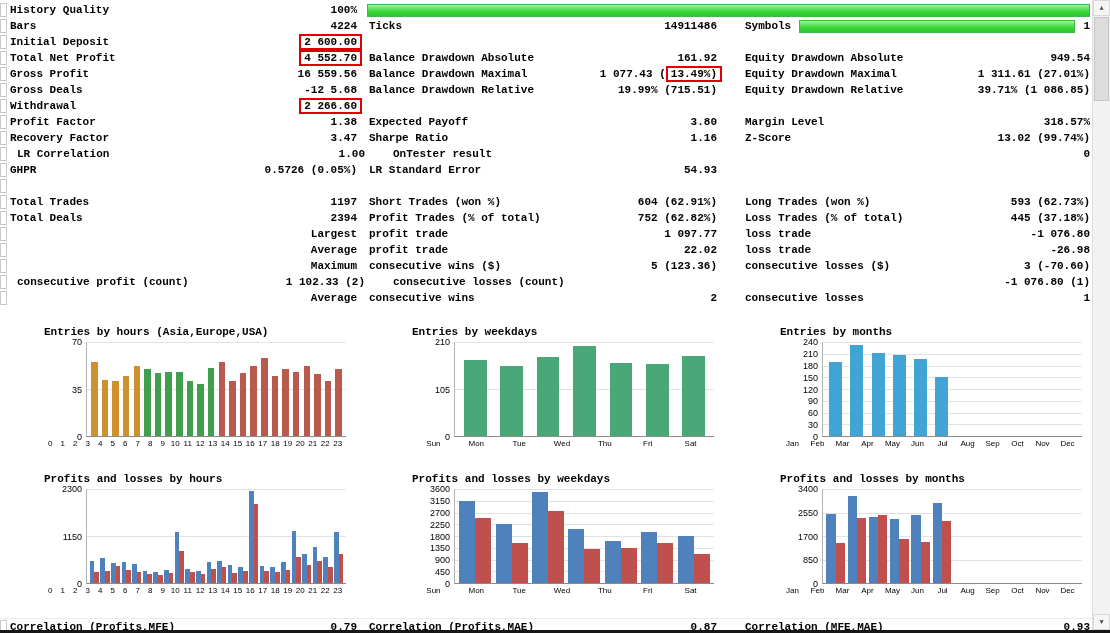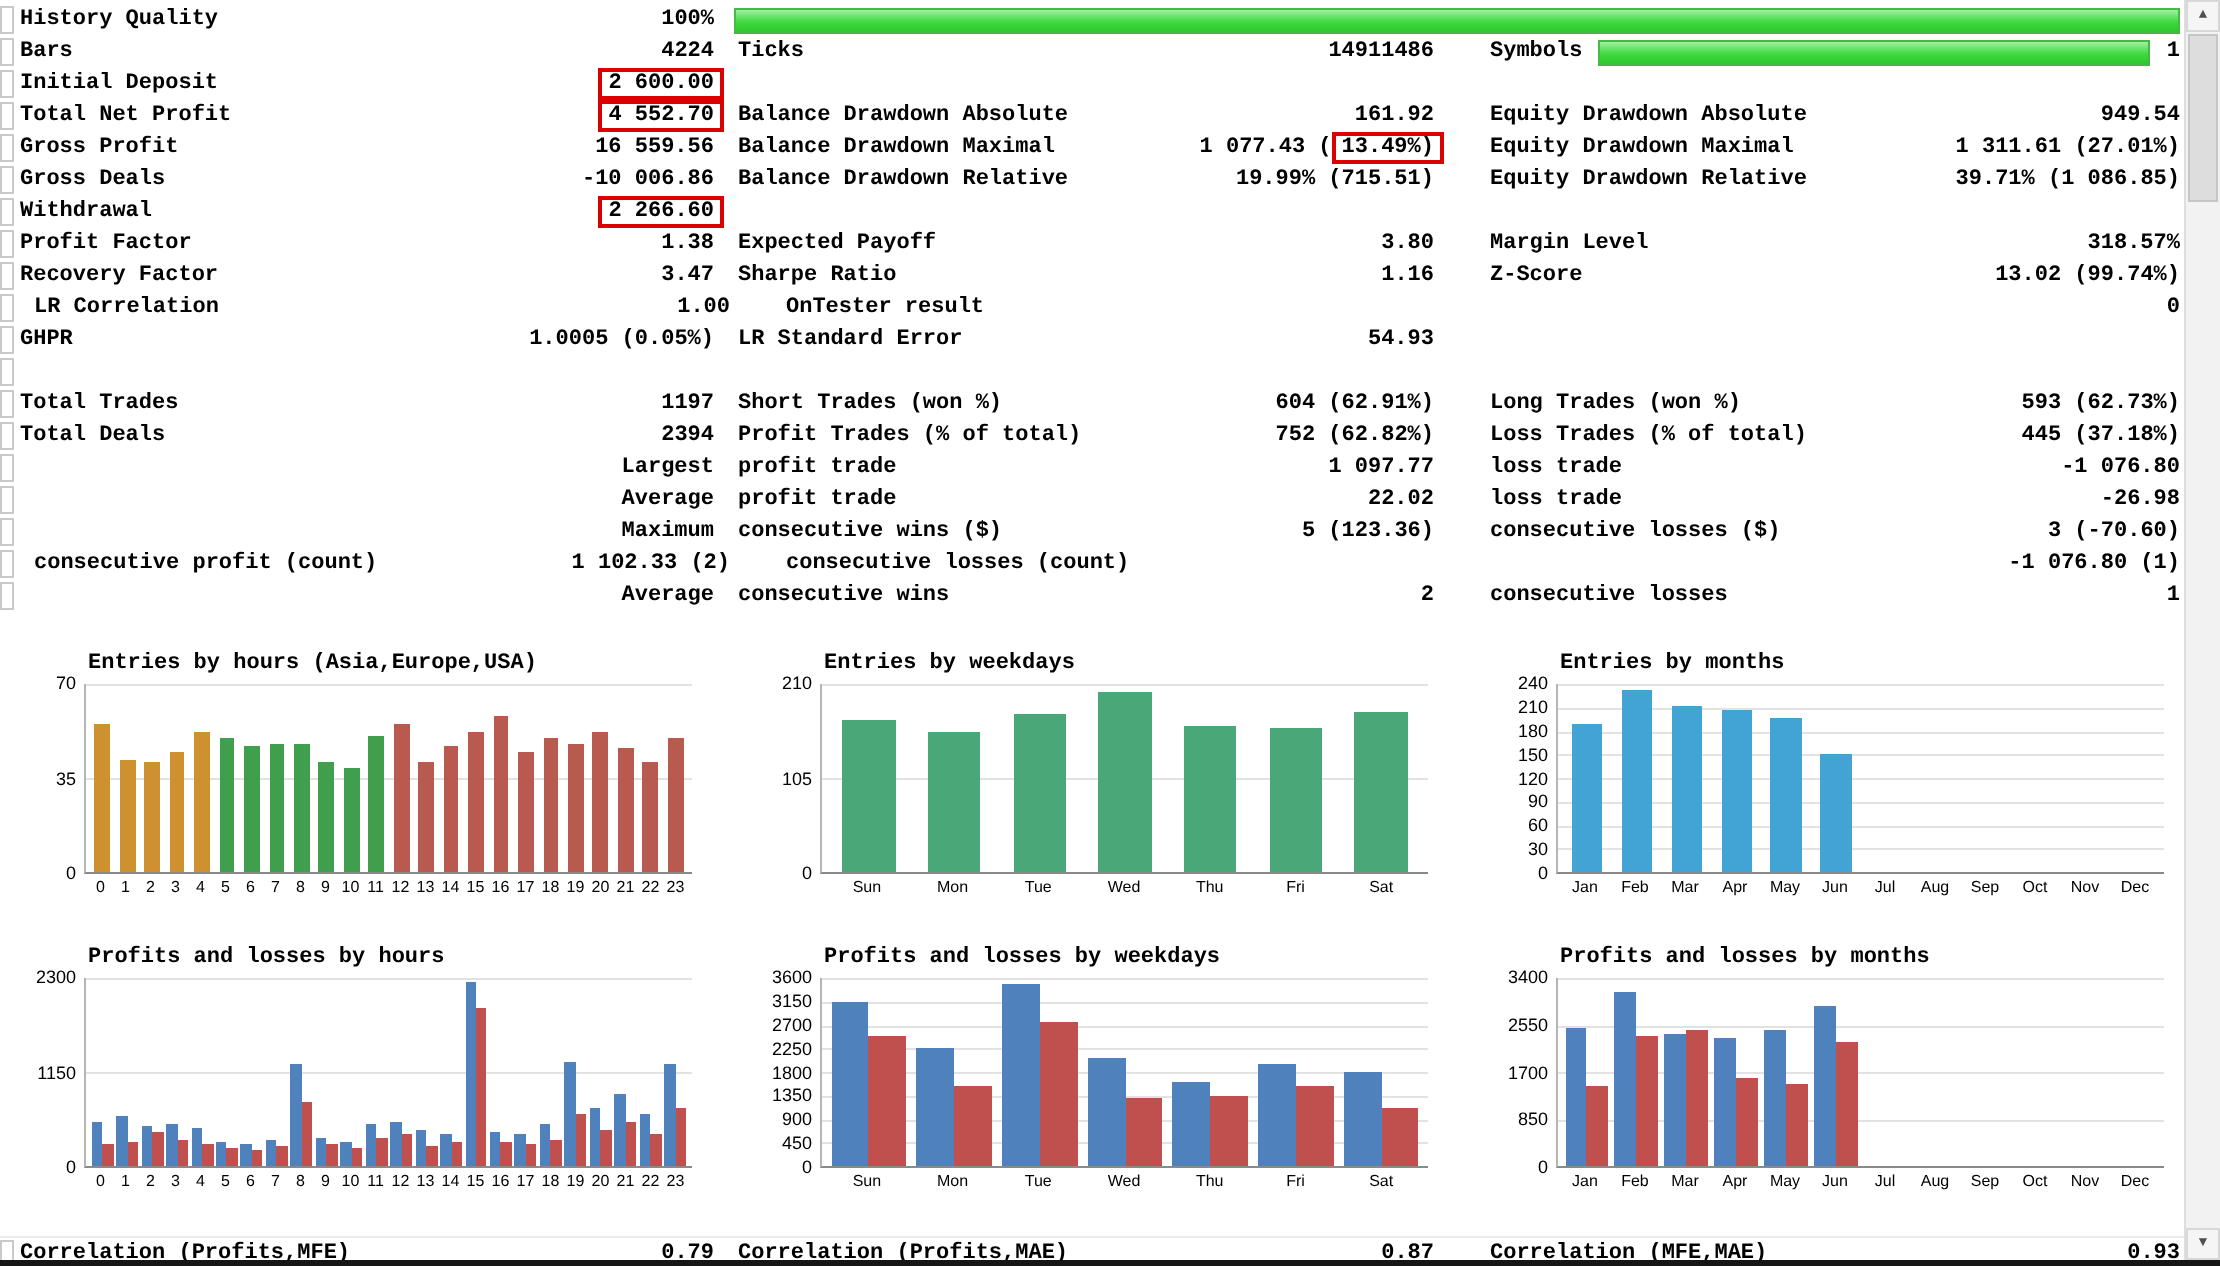--- a/index.html
+++ b/index.html
@@ -29,21 +29,21 @@
   .greenbar { height: 13px; background: linear-gradient(to bottom, #a0f0a0, #3fd83f 55%, #2fc62f); border: 1px solid #44b944; }
   .greenbar.wide { flex: 1; }
   .greenbar.flexbar { flex: 1; margin: 0 8px; }
 
   
   #charts { margin-top: 20px; }
   .charts-row { display: flex; gap: 38px; padding-left: 16px; }
   .charts-row.row2 { margin-top: 22px; }
   .chart { width: 330px; flex: none; }
   .chart-title { height: 16px; padding-left: 28px; white-space: nowrap; }
-  .chart-body { display: flex; height: 95px; }
+  .chart-body { display: flex; height: 95px; margin-left: 44px; }
   .yaxis { width: 26px; flex: none; position: relative; font-size: 9px; font-weight: normal; font-family: "Liberation Sans", sans-serif; }
   .ytick { position: absolute; right: 4px; transform: translateY(-50%); line-height: 1; }
   .plot { flex: 1; position: relative; border-left: 1px solid #b5b5b5; border-bottom: 1px solid #8a8a8a; background: #fff; }
   .gridline { position: absolute; left: 0; right: 0; height: 0; border-top: 1px solid #e2e2e2; }
   .bars { position: absolute; left: 0; right: 0; top: 0; bottom: 0; display: flex; align-items: flex-end; padding: 0 2px; }
   .slot { flex: 1; height: 100%; display: flex; align-items: flex-end; justify-content: center; }
   .bar.single { width: 62%; }
   .bar.pair { width: 44%; }
   .xaxis { display: flex; font-size: 8px; font-weight: normal; font-family: "Liberation Sans", sans-serif; height: 14px; }
   .xspacer { width: 26px; flex: none; }
@@ -134,21 +134,21 @@
         </div>
         <div class="cell c3">
           <span class="lbl">Equity Drawdown Maximal</span>
           <span class="val">1 311.61 (27.01%)</span>
         </div>
       </div>
       <div class="trow">
         <div class="gutter-cell"></div>
         <div class="cell c1">
           <span class="lbl">Gross Deals</span>
-          <span class="val">-10 006.86</span>
+          <span class="val">-12 5.68</span>
         </div>
         <div class="cell c2">
           <span class="lbl">Balance Drawdown Relative</span>
           <span class="val">19.99% (715.51)</span>
         </div>
         <div class="cell c3">
           <span class="lbl">Equity Drawdown Relative</span>
           <span class="val">39.71% (1 086.85)</span>
         </div>
       </div>
@@ -205,21 +205,21 @@
         </div>
         <div class="cell c3">
           <span class="lbl">OnTester result</span>
           <span class="val">0</span>
         </div>
       </div>
       <div class="trow">
         <div class="gutter-cell"></div>
         <div class="cell c1">
           <span class="lbl">GHPR</span>
-          <span class="val">1.0005 (0.05%)</span>
+          <span class="val">0.5726 (0.05%)</span>
         </div>
         <div class="cell c2">
           <span class="lbl">LR Standard Error</span>
           <span class="val">54.93</span>
         </div>
         <div class="cell c3">
           <span class="lbl"></span>
           <span class="val"></span>
         </div>
       </div>

